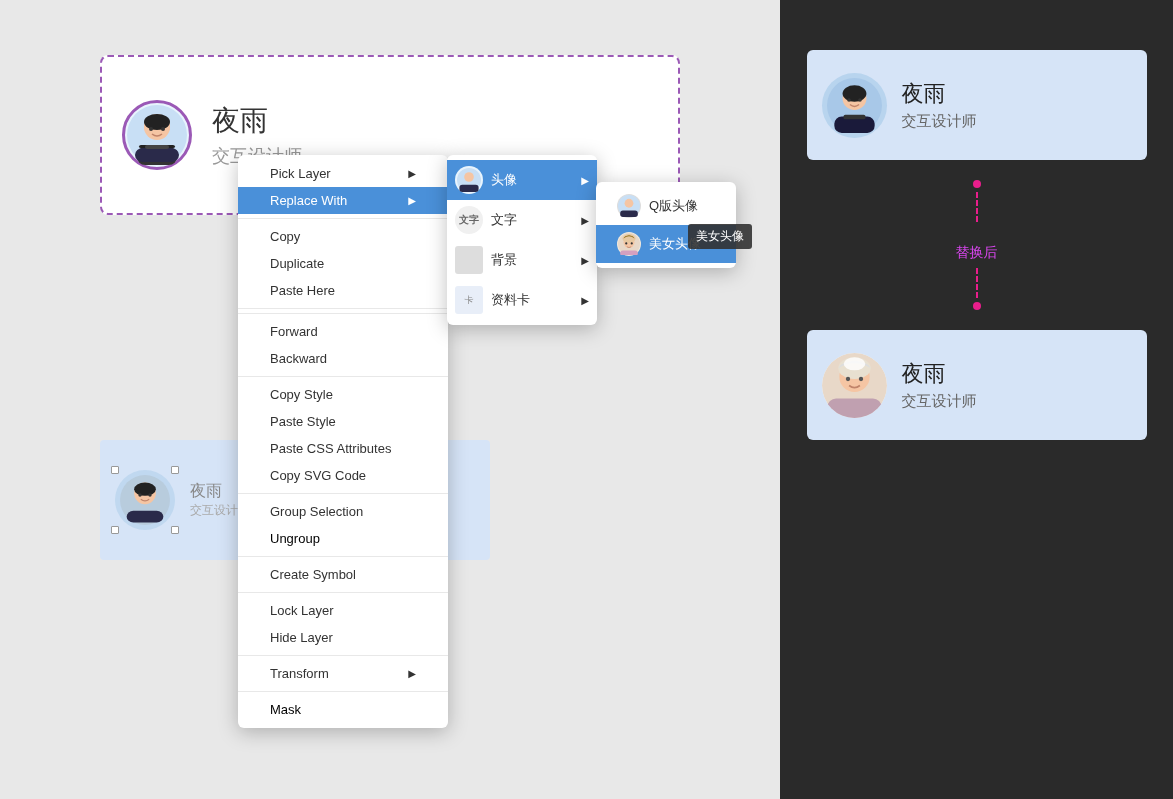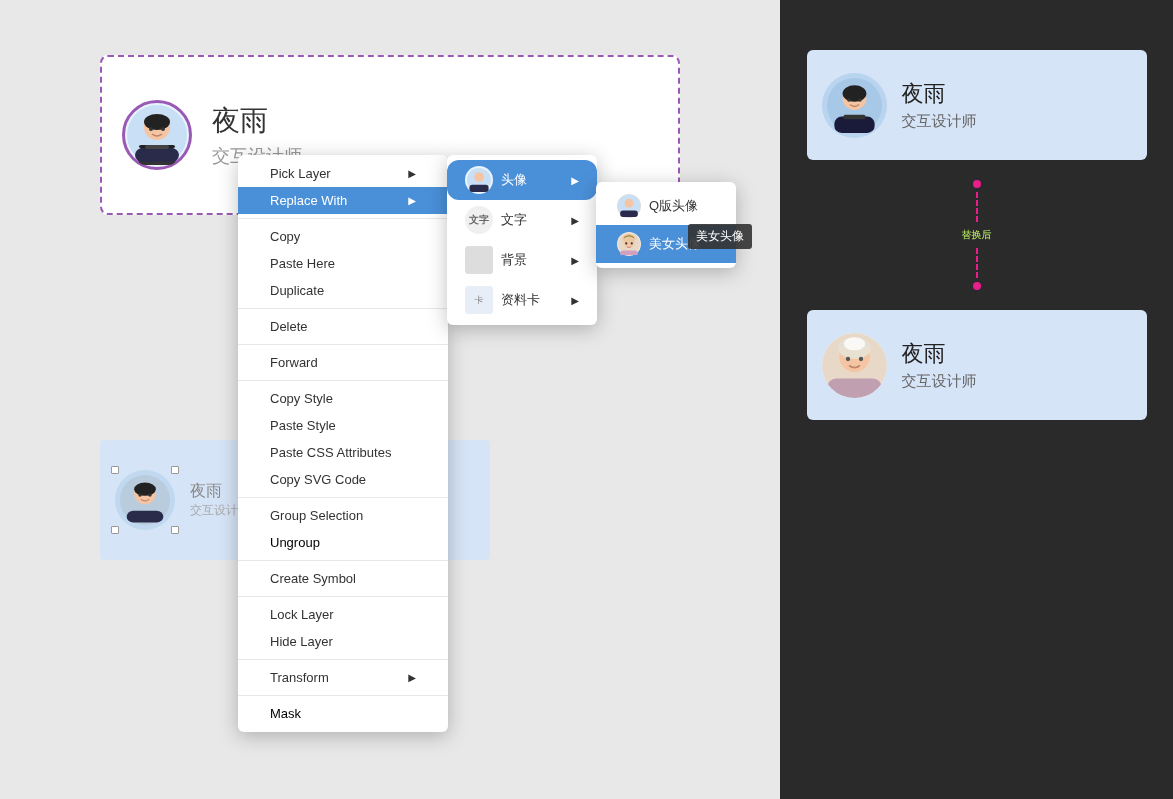--- a/index.html
+++ b/index.html
@@ -155,28 +155,27 @@
       width: 150px;
       background: white;
       border-radius: 6px;
       box-shadow: 0 4px 20px rgba(0,0,0,0.25);
       padding: 5px 0;
       z-index: 101;
       font-size: 13px;
     }
 
     .submenu-item {
-      padding: 6px 18px;
+      padding: 6px 8px;
       cursor: pointer;
       display: flex;
       align-items: center;
       justify-content: space-between;
       color: #333;
       gap: 8px;
-      border-radius: 12px;
     }
 
     .submenu-item.active {
       background: #4a90d9;
       color: white;
     }
 
     .submenu-item-icon {
       width: 28px;
       height: 28px;
@@ -306,23 +305,24 @@
       position: relative;
     }
 
     .dashed-line {
       width: 2px;
       height: 30px;
       border-left: 2px dashed #e91e8c;
     }
 
     .connector-label {
-      font-size: 10px;
-      color: #bef264;
+      font-size: 14px;
+      color: #d946ef;
       padding: 2px 6px;
+      margin-top: 16px;
     }
 
     
     .card-after {
       width: 340px;
       height: 110px;
       background: #d6e4f7;
       border-radius: 6px;
       display: flex;
       align-items: center;
@@ -409,32 +409,32 @@
 
     <div class="menu-item active">
       <span>Replace With</span>
       <span class="menu-arrow">▶</span>
     </div>
     <div class="menu-divider"></div>
     <div class="menu-item">
       <span>Copy</span>
     </div>
     <div class="menu-item">
+      <span>Duplicate</span>
+    </div>
+    <div class="menu-item">
       <span>Paste Here</span>
     </div>
-    <div class="menu-item">
-      <span>Duplicate</span>
-    </div>
-    <div class="menu-divider"></div>
-    <div class="menu-item">
-      <span>Delete</span>
-    </div>
+    <div class="menu-divider"></div>
     <div class="menu-divider"></div>
     <div class="menu-item">
       <span>Forward</span>
+    </div>
+    <div class="menu-item">
+      <span>Backward</span>
     </div>
     <div class="menu-divider"></div>
     <div class="menu-item">
       <span>Copy Style</span>
     </div>
     <div class="menu-item">
       <span>Paste Style</span>
     </div>
     <div class="menu-item">
       <span>Paste CSS Attributes</span>

